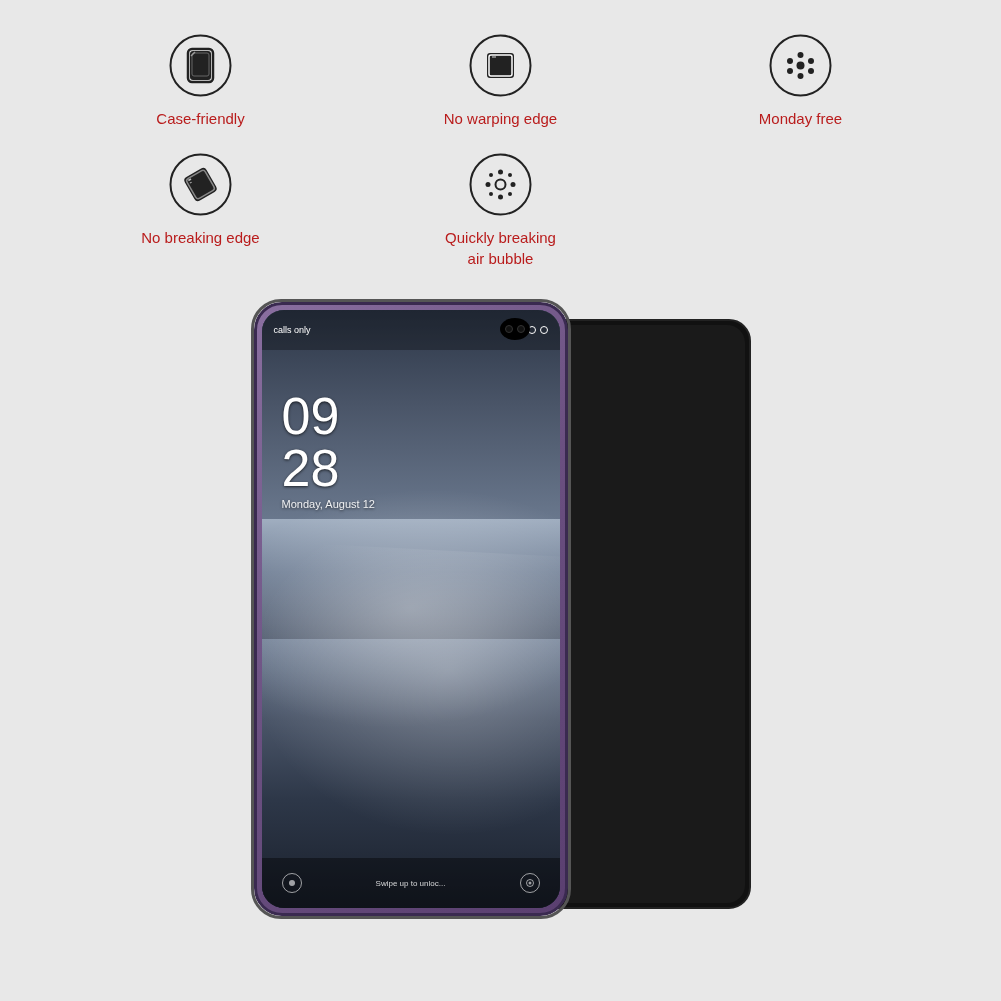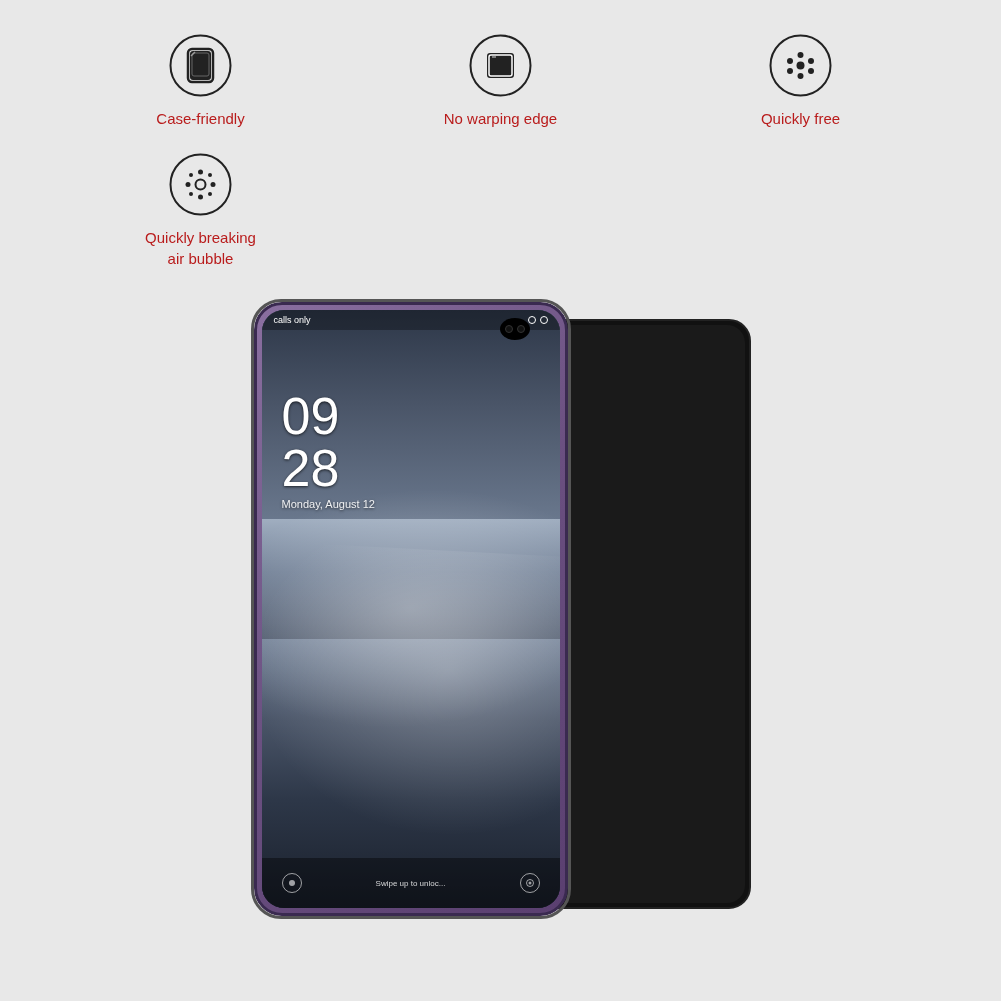--- a/index.html
+++ b/index.html
@@ -161,21 +161,21 @@
       width: 120%;
       height: 50%;
       background: radial-gradient(ellipse at 60% 40%, rgba(255,255,255,0.25) 0%, transparent 65%);
       transform: rotate(3deg);
     }
 
     
     .status-bar {
       position: absolute;
       top: 0; left: 0; right: 0;
-      height: 20px;
+      height: 40px;
       background: rgba(0,0,0,0.3);
       display: flex;
       align-items: center;
       padding: 0 12px;
       z-index: 10;
     }
 
     .status-text {
       color: #fff;
       font-size: 9px;
@@ -317,24 +317,40 @@
 
         <circle cx="32.5" cy="32.5" r="4" fill="#222"></circle>
         <circle cx="22" cy="28" r="3" fill="#222"></circle>
         <circle cx="43" cy="28" r="3" fill="#222"></circle>
         <circle cx="22" cy="38" r="3" fill="#222"></circle>
         <circle cx="43" cy="38" r="3" fill="#222"></circle>
         <circle cx="32.5" cy="22" r="3" fill="#222"></circle>
         <circle cx="32.5" cy="43" r="3" fill="#222"></circle>
       </svg>
     </div>
-    <span class="feature-label">Quickly free</span>
-  </div>
-
-
+    <span class="feature-label">Monday free</span>
+  </div>
+
+
+  <div class="feature-item">
+    <div class="feature-icon">
+      <svg width="65" height="65" viewBox="0 0 65 65">
+        <circle cx="32.5" cy="32.5" r="30" fill="none" stroke="#222" stroke-width="2"></circle>
+
+        <g transform="rotate(-30, 32.5, 32.5)">
+          <rect x="20" y="19" width="25" height="27" rx="4" fill="#222"></rect>
+          <rect x="22" y="21" width="21" height="23" rx="3" fill="none" stroke="#888" stroke-width="1.5"></rect>
+
+          <line x1="24" y1="23" x2="27" y2="23" stroke="#bbb" stroke-width="1.5"></line>
+          <line x1="24" y1="26" x2="26" y2="26" stroke="#bbb" stroke-width="1"></line>
+        </g>
+      </svg>
+    </div>
+    <span class="feature-label">No breaking edge</span>
+  </div>
 
   <div class="feature-item">
     <div class="feature-icon">
       <svg width="65" height="65" viewBox="0 0 65 65">
         <circle cx="32.5" cy="32.5" r="30" fill="none" stroke="#222" stroke-width="2"></circle>
 
         <circle cx="32.5" cy="32.5" r="5" fill="none" stroke="#222" stroke-width="2"></circle>
 
         <circle cx="32.5" cy="20" r="2.5" fill="#222"></circle>
         <circle cx="32.5" cy="45" r="2.5" fill="#222"></circle>

